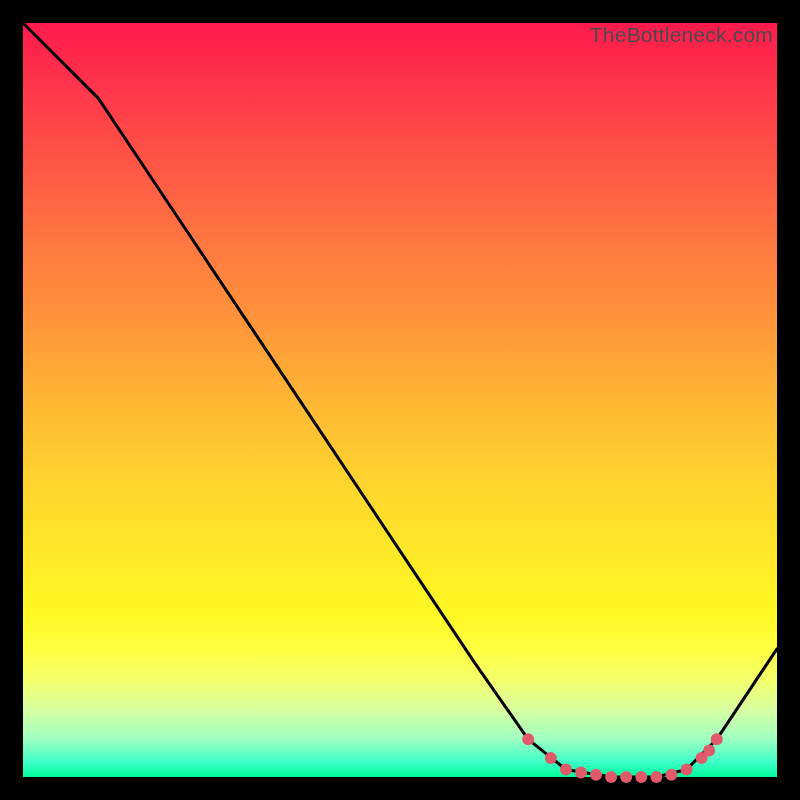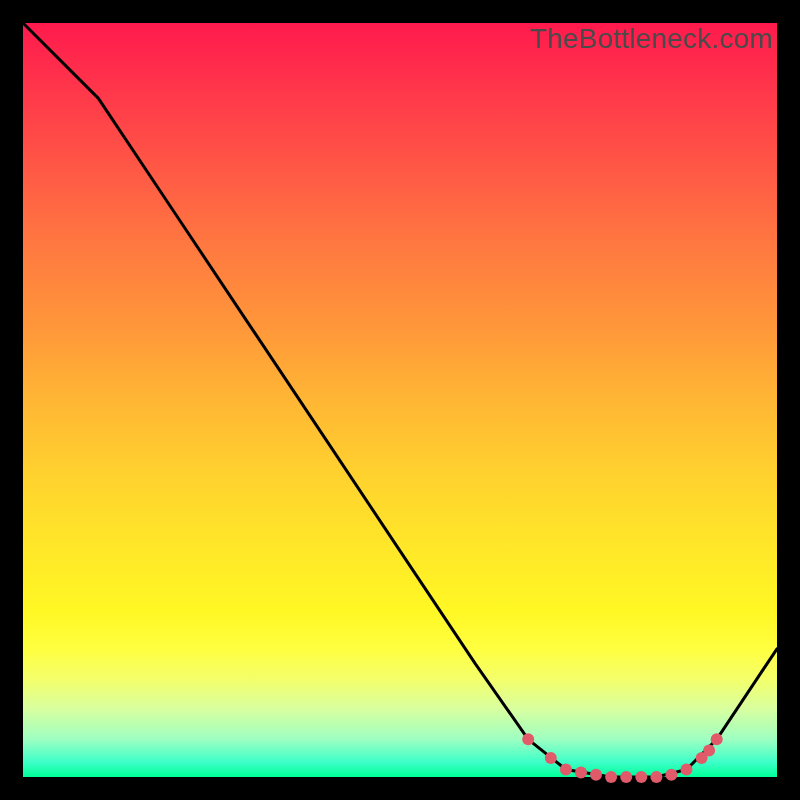--- a/index.html
+++ b/index.html
@@ -41,21 +41,21 @@
       #9effc2 95%,
       #3effc8 98%,
       #00ff99 100%
     );
   }
   .watermark {
     position: absolute;
     top: 0px;
     right: 4px;
     color: #4a4a4a;
-    font-size: 28px;
+    font-size: 21px;
     font-weight: 500;
     letter-spacing: 0.2px;
     user-select: none;
   }
   svg.curve {
     position: absolute;
     left: 0;
     top: 0;
     width: 754px;
     height: 754px;

